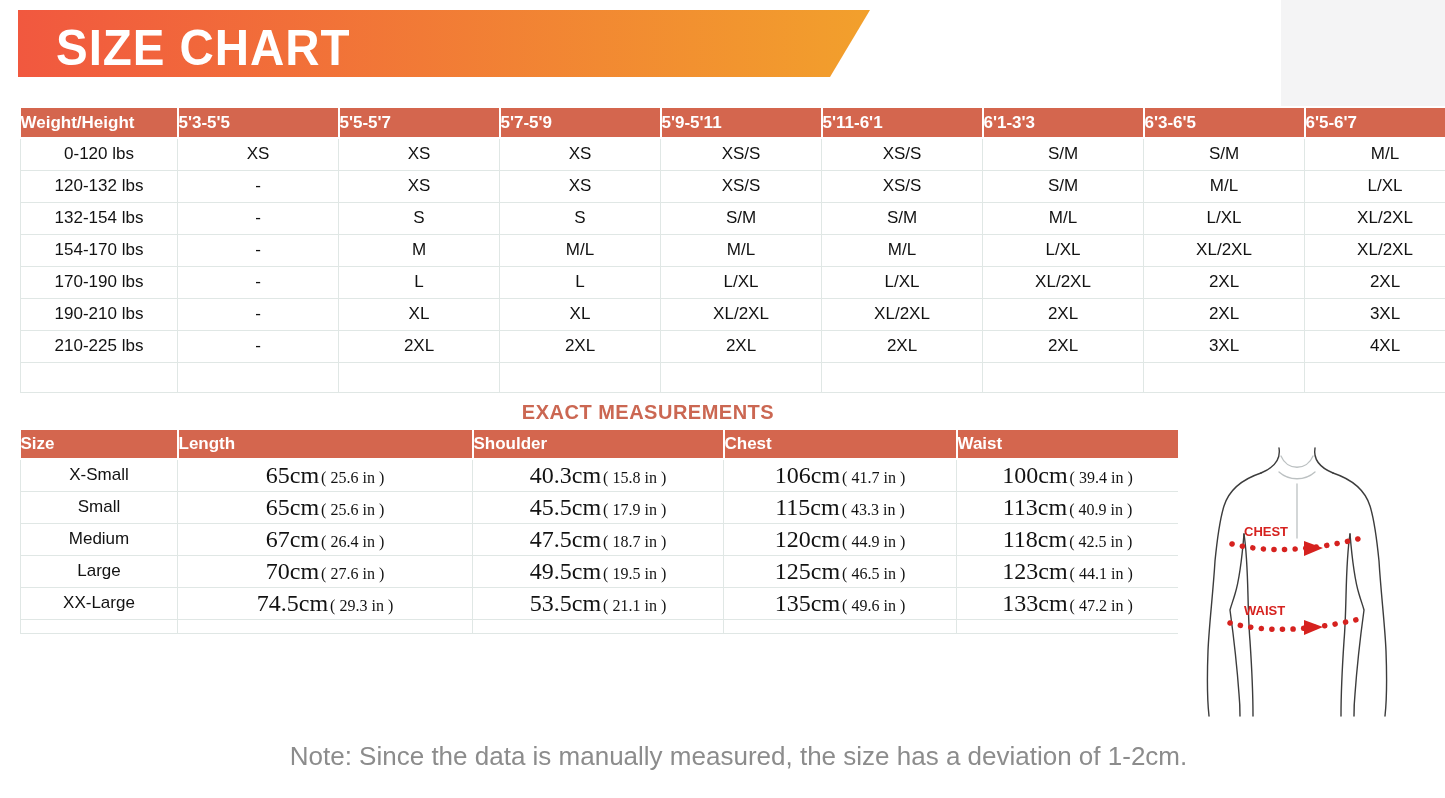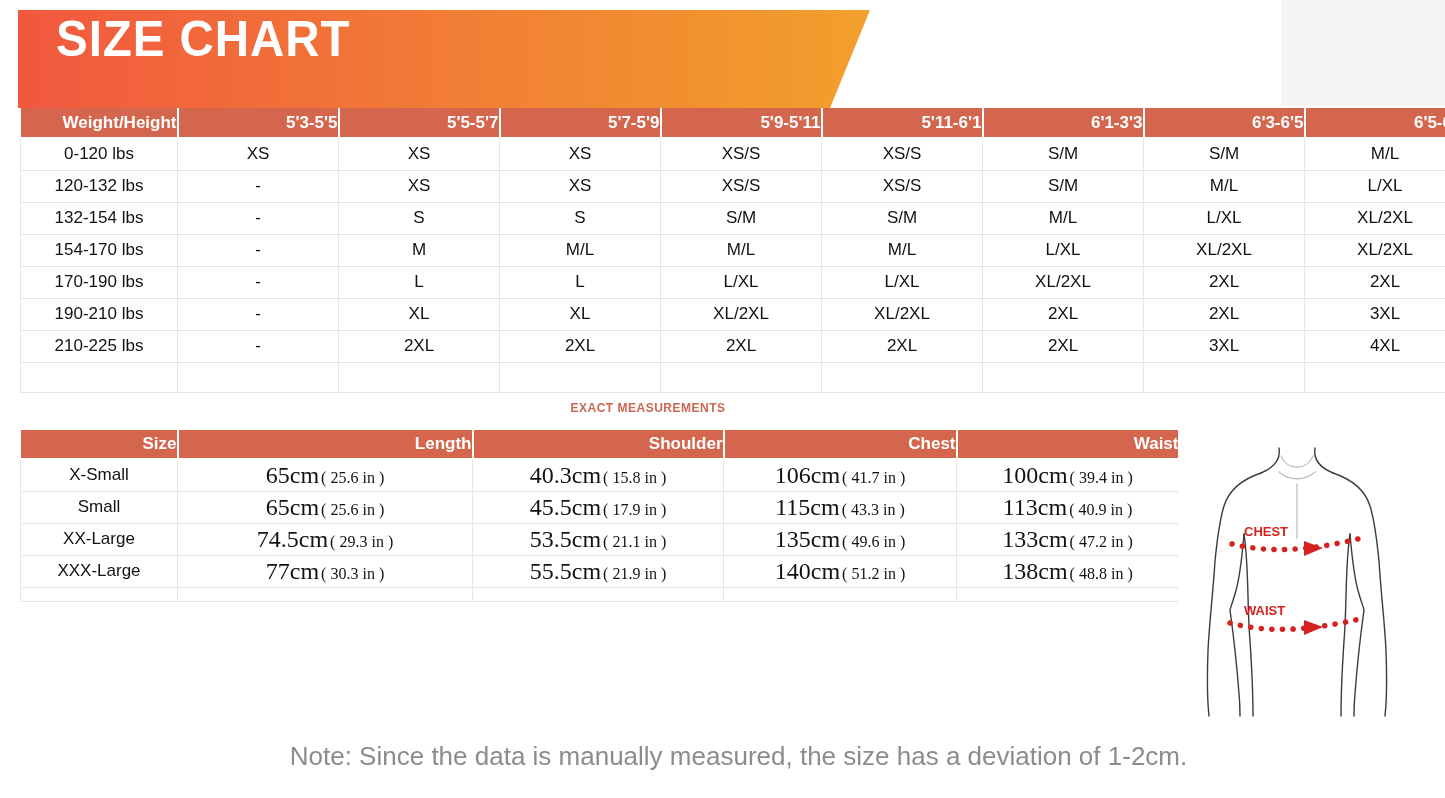--- a/index.html
+++ b/index.html
@@ -16,56 +16,56 @@
   html,body{margin:0;padding:0;}
   body{
     width:1445px;height:798px;position:relative;overflow:hidden;
     background:#ffffff;font-family:"Liberation Sans", sans-serif;
   }
   .corner-block{
     position:absolute;left:1281px;top:0;width:164px;height:106px;
     background:var(--corner-block);
   }
   .banner{
-    position:absolute;left:18px;top:10px;width:852px;height:98px;
+    position:absolute;left:18px;top:10px;width:852px;height:67px;
     background:linear-gradient(90deg,var(--banner-gradient-left),var(--banner-gradient-right));
     clip-path:polygon(0 0,100% 0,calc(100% - 40px) 100%,0 100%);
-    display:flex;align-items:flex-start;
+    display:flex;align-items:flex-end;
   }
   .banner-title{
     color:#fff;font-size:50px;font-weight:bold;letter-spacing:1px;
     margin:0 0 0 38px;transform:scaleX(0.95);transform-origin:left center;
     white-space:nowrap;
   }
   .tbl-wrap{position:absolute;overflow:hidden;}
   #weight-table-wrap{left:20px;top:108px;width:1425px;height:288px;}
   #measure-table-wrap{left:20px;top:430px;width:1158px;height:297px;}
   table{border-collapse:collapse;table-layout:fixed;}
   #weight-table{width:1445px;}
   #measure-table{width:1158px;}
   th{
     background:var(--table-header-bg);color:#fff;font-size:17px;font-weight:bold;
     height:30px;border-left:2px solid #fff;border-bottom:2px solid #fff;
-    text-align:right;padding:0;
+    text-align:left;padding:0;
   }
   th:first-child{border-left:none;}
   td{
     border:1px solid var(--table-border);
     text-align:center;font-size:17px;color:#121212;height:32px;padding:0;
     background:#fff;
   }
   #measure-table th{height:29px;}
   .empty-row td{height:30px;}
   .stub-row td{height:14px;}
   .cm-val{font-family:"Liberation Serif", serif;font-size:24px;}
   .in-val{font-family:"Liberation Serif", serif;font-size:16px;margin-left:2px;}
   .section-heading{
     position:absolute;left:20px;top:401px;width:1158px;text-align:center;
     transform:translateX(49px);
-    color:var(--accent-heading);font-size:12px;font-weight:bold;letter-spacing:0.5px;
+    color:var(--accent-heading);font-size:20px;font-weight:bold;letter-spacing:0.5px;
   }
   .note-line{
     position:absolute;left:8px;top:741px;width:1445px;text-align:center;
     color:var(--note-text);font-size:26px;padding-left:16px;
   }
   .figure-wrap{position:absolute;left:1198px;top:446px;width:198px;height:272px;}
   .figure-wrap svg{width:100%;height:100%;}
   .fig-label{fill:var(--figure-red);font-family:"Liberation Sans", sans-serif;
     font-size:13px;font-weight:bold;}
 </style>
@@ -226,32 +226,39 @@
           <td><span class="cm-val">100cm</span><span class="in-val">( 39.4 in )</span></td>
         </tr>
         <tr>
           <td>Small</td>
           <td><span class="cm-val">65cm</span><span class="in-val">( 25.6 in )</span></td>
           <td><span class="cm-val">45.5cm</span><span class="in-val">( 17.9 in )</span></td>
           <td><span class="cm-val">115cm</span><span class="in-val">( 43.3 in )</span></td>
           <td><span class="cm-val">113cm</span><span class="in-val">( 40.9 in )</span></td>
         </tr>
         <tr>
+          <td>Medium</td>
+          <td><span class="cm-val">67cm</span><span class="in-val">( 26.4 in )</span></td>
+          <td><span class="cm-val">47.5cm</span><span class="in-val">( 18.7 in )</span></td>
+          <td><span class="cm-val">120cm</span><span class="in-val">( 44.9 in )</span></td>
+          <td><span class="cm-val">118cm</span><span class="in-val">( 42.5 in )</span></td>
+        </tr>
+        <tr>
+          <td>Large</td>
+          <td><span class="cm-val">70cm</span><span class="in-val">( 27.6 in )</span></td>
+          <td><span class="cm-val">49.5cm</span><span class="in-val">( 19.5 in )</span></td>
+          <td><span class="cm-val">125cm</span><span class="in-val">( 46.5 in )</span></td>
+          <td><span class="cm-val">123cm</span><span class="in-val">( 44.1 in )</span></td>
+        </tr>
+        <tr>
           <td>XX-Large</td>
           <td><span class="cm-val">74.5cm</span><span class="in-val">( 29.3 in )</span></td>
           <td><span class="cm-val">53.5cm</span><span class="in-val">( 21.1 in )</span></td>
           <td><span class="cm-val">135cm</span><span class="in-val">( 49.6 in )</span></td>
           <td><span class="cm-val">133cm</span><span class="in-val">( 47.2 in )</span></td>
-        </tr>
-        <tr>
-          <td>XXX-Large</td>
-          <td><span class="cm-val">77cm</span><span class="in-val">( 30.3 in )</span></td>
-          <td><span class="cm-val">55.5cm</span><span class="in-val">( 21.9 in )</span></td>
-          <td><span class="cm-val">140cm</span><span class="in-val">( 51.2 in )</span></td>
-          <td><span class="cm-val">138cm</span><span class="in-val">( 48.8 in )</span></td>
         </tr>
         <tr class="stub-row">
           <td></td>
           <td></td>
           <td></td>
           <td></td>
           <td></td>
         </tr>
       </tbody>
   </table>

